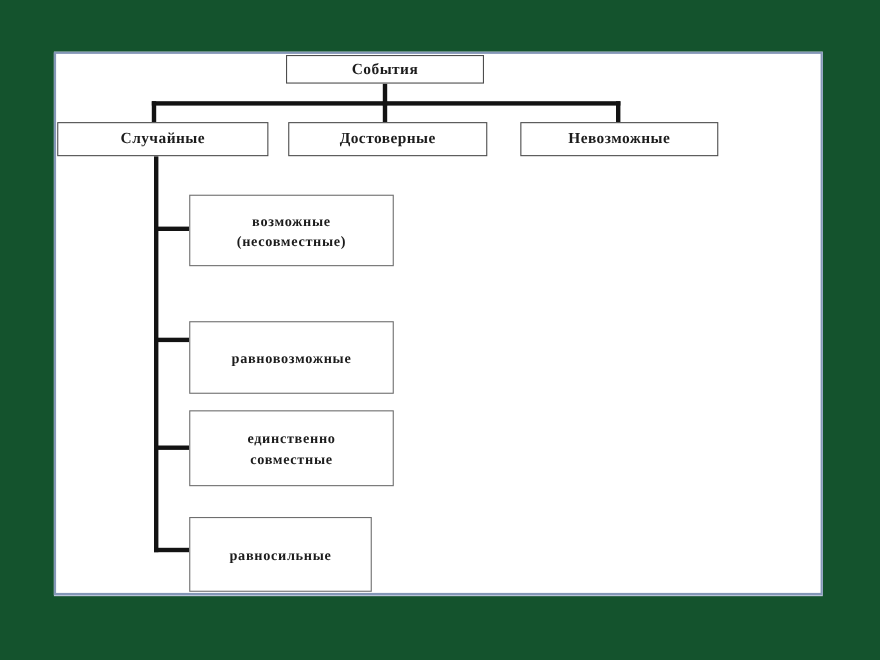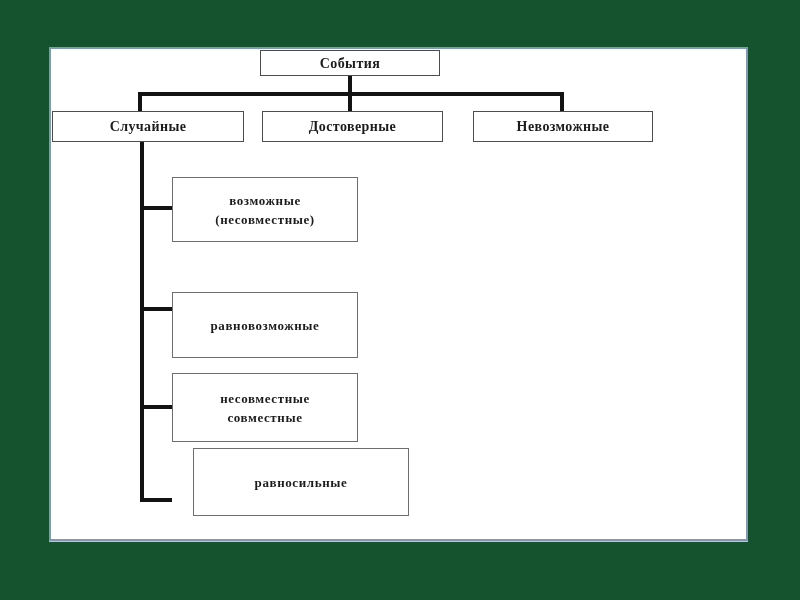--- a/index.html
+++ b/index.html
@@ -91,20 +91,20 @@
   </div>
 
   <div class="node lvl3" style="left:172px; top:177px; width:186px; height:65px;">
     <span class="txt-line">возможные</span>
     <span class="txt-line">(несовместные)</span>
   </div>
   <div class="node lvl3" style="left:172px; top:292px; width:186px; height:66px;">
     <span class="txt-line">равновозможные</span>
   </div>
   <div class="node lvl3" style="left:172px; top:373px; width:186px; height:69px;">
-    <span class="txt-line">несовместные</span>
+    <span class="txt-line">единственно</span>
     <span class="txt-line">совместные</span>
   </div>
-  <div class="node lvl3" style="left:172px; top:448px; width:216px; height:68px;margin-left:21px;">
+  <div class="node lvl3" style="left:172px; top:470px; width:166px; height:68px;">
     <span class="txt-line">равносильные</span>
   </div>
 
 </div>
 
 </body></html>

